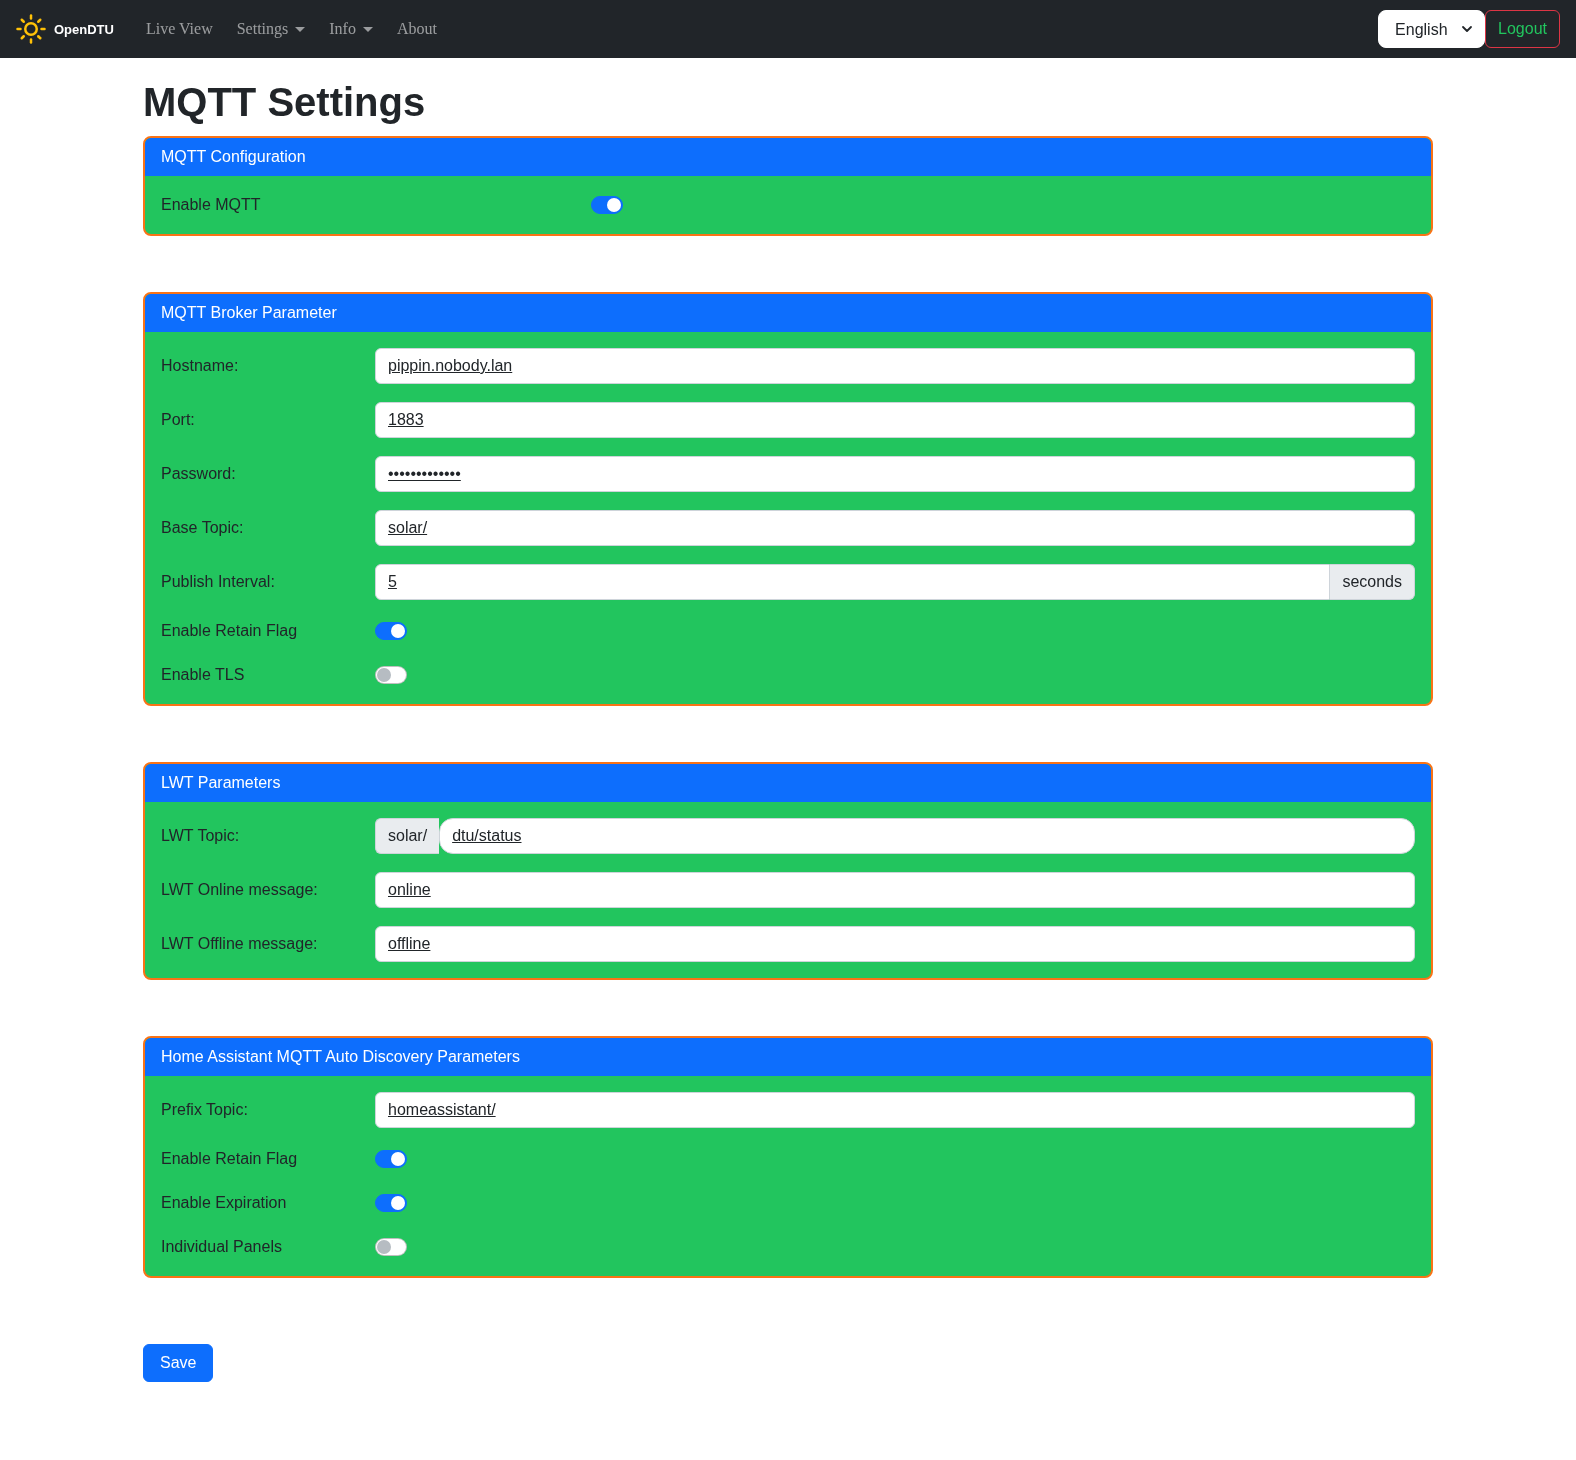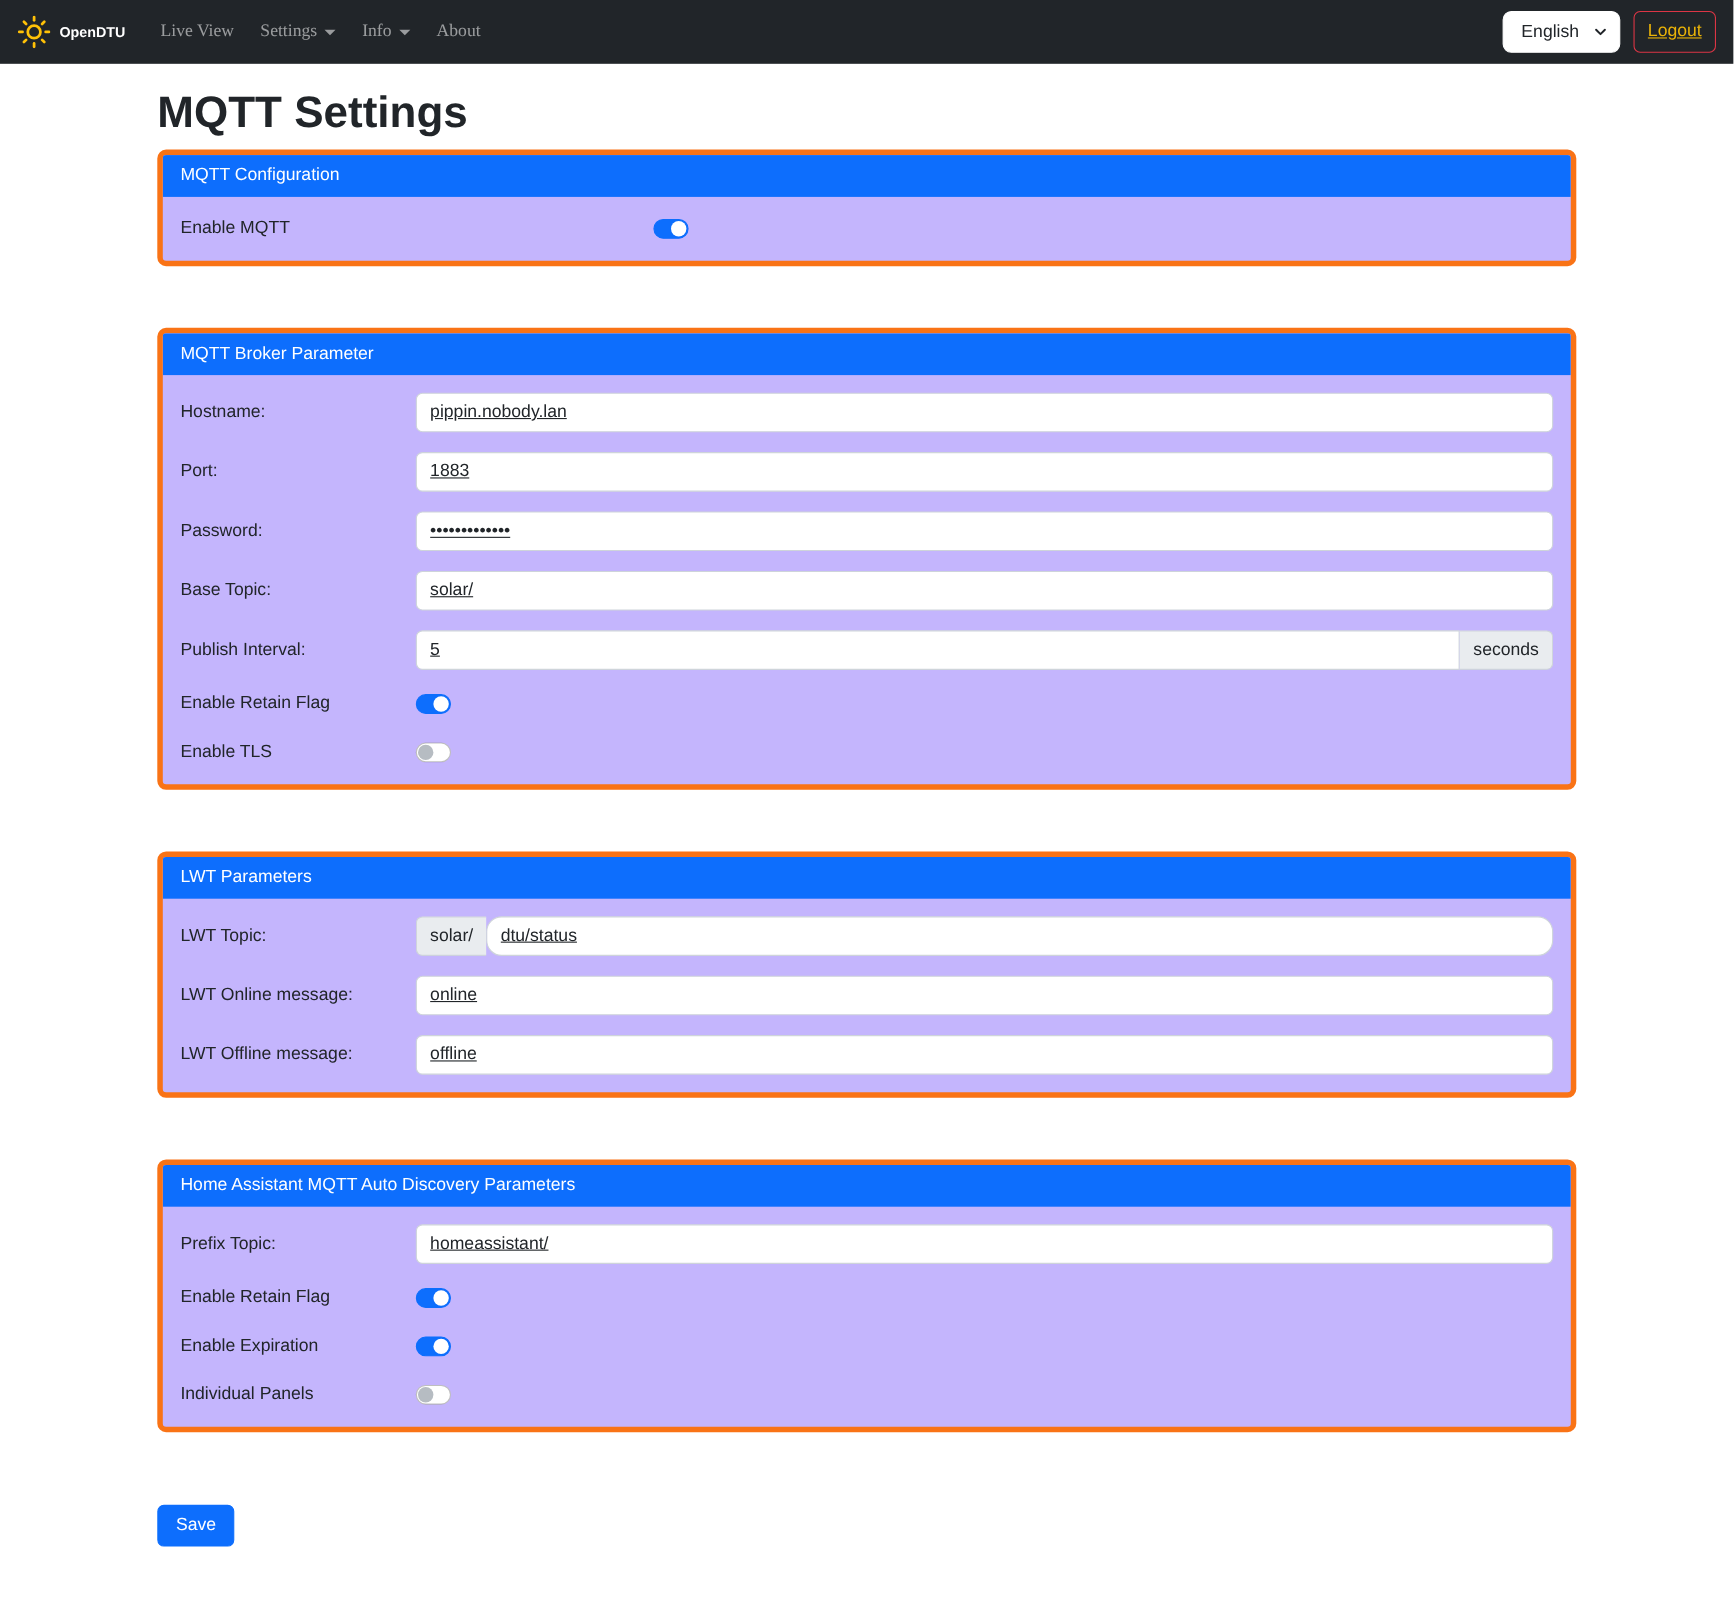--- a/index.html
+++ b/index.html
@@ -9,36 +9,36 @@
   
   .navbar { height:58px; background:#212529; display:flex; align-items:center;
     justify-content:space-between; padding:0 16px; }
   .nav-left { display:flex; align-items:center; }
   .brand { display:flex; align-items:center; gap:8px; color:#fff; font-size:13px;
     font-weight:600; text-decoration:none; margin-right:20px; cursor:pointer; }
   .nav-link { color:rgba(255,255,255,.55); text-decoration:none; padding:8px 8px;
     margin:0 4px; cursor:pointer; display:flex; align-items:center;font-family:Liberation Serif, serif; }
   .caret { display:inline-block; width:0; height:0; border-top:5px solid currentColor;
     border-left:5px solid transparent; border-right:5px solid transparent; margin-left:7px; }
-  .nav-right { display:flex; align-items:center; gap:12px; }
+  .nav-right { display:flex; align-items:center; }
   .lang-wrap { position:relative; }
   .lang-select { appearance:none; -webkit-appearance:none; background:#fff; color:#212529;
     border:1px solid #fff; border-radius:8px; font:inherit; padding:7px 36px 7px 16px;
     height:38px; cursor:pointer; }
   .lang-chevron { position:absolute; right:12px; top:50%; transform:translateY(-50%);
     pointer-events:none; }
-  .btn-logout { background:transparent; color:#eab308; border:1px solid #dc3545;
-    border-radius:6px; font:inherit; padding:6px 12px; height:38px; cursor:pointer;text-decoration:underline; }
+  .btn-logout { background:transparent; color:#22c55e; border:1px solid #dc3545;
+    border-radius:6px; font:inherit; padding:6px 12px; height:38px; cursor:pointer; }
 
   
   .container { width:1290px; margin:0 auto; }
   h1 { font-size:40px; line-height:1.2; font-weight:600; margin:20px 0 10px; }
 
-  .card { border:5px solid #f97316; border-radius:8px; margin-bottom:56px;
-    background:#c4b5fd; overflow:hidden; }
+  .card { border:2px solid #f97316; border-radius:8px; margin-bottom:56px;
+    background:#22c55e; overflow:hidden; }
   .card-header { background:#0d6efd; color:#fff; padding:8px 16px; font-size:16px;
     line-height:22px; }
   .card-body { padding:16px; }
 
   .form-row { display:flex; align-items:center; margin-bottom:18px; }
   .form-row:last-child { margin-bottom:0; }
   .form-row.switch-row { min-height:26px; }
   .flabel { flex:none; width:214px; padding-right:16px; }
   .flabel.wide { width:430px; }
   .control { flex:1; display:flex; align-items:stretch; }

